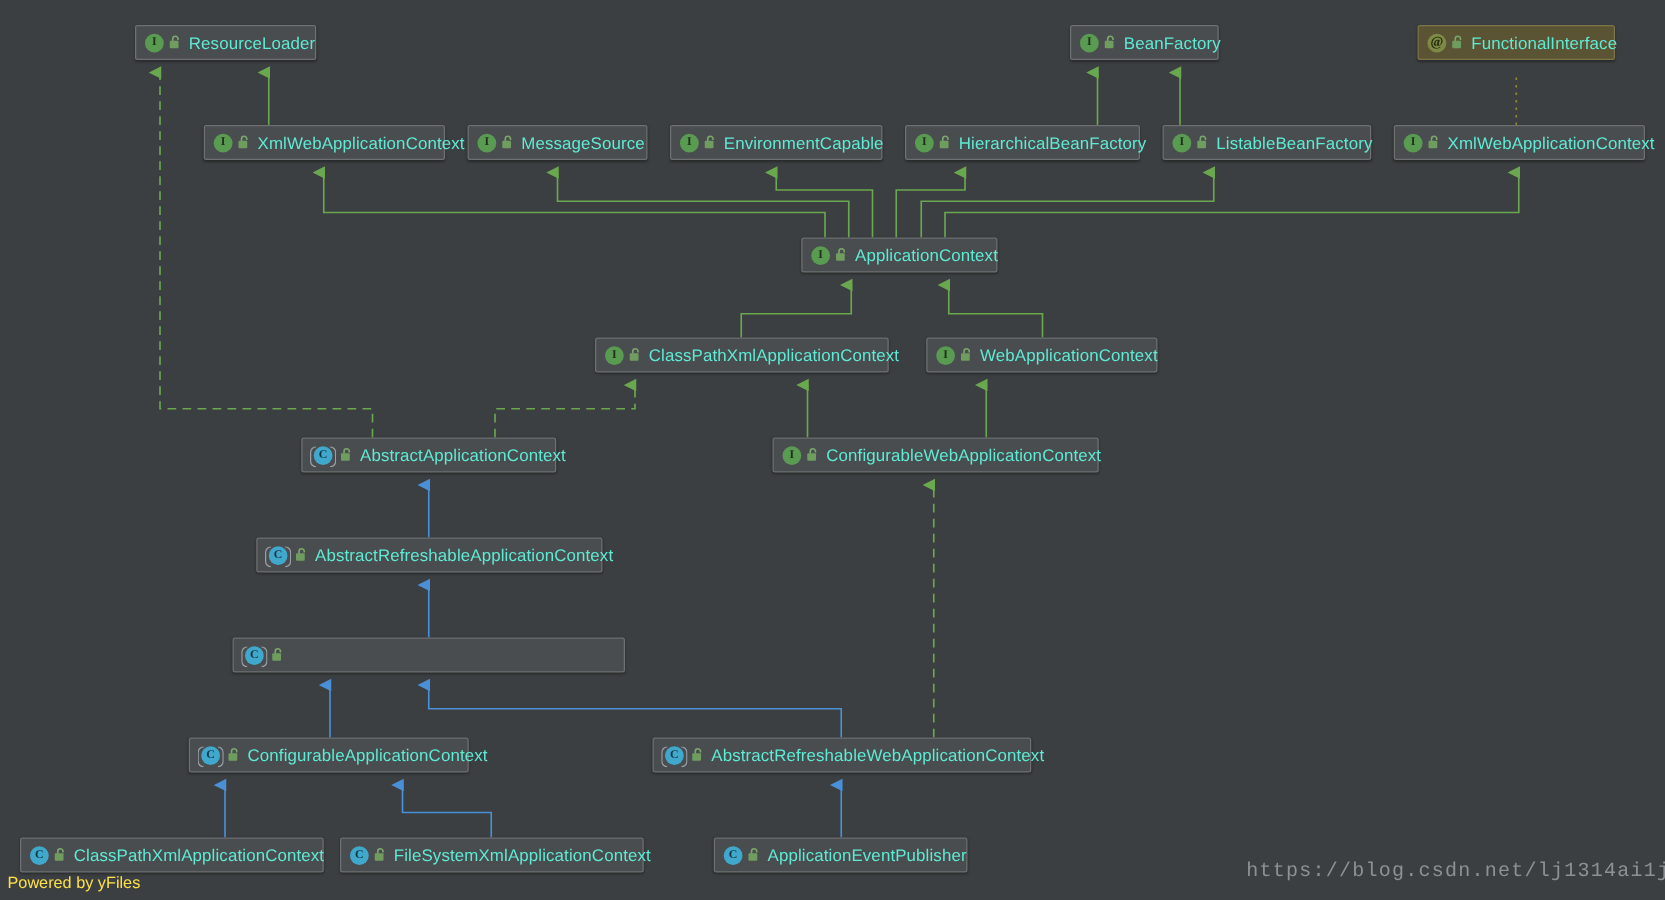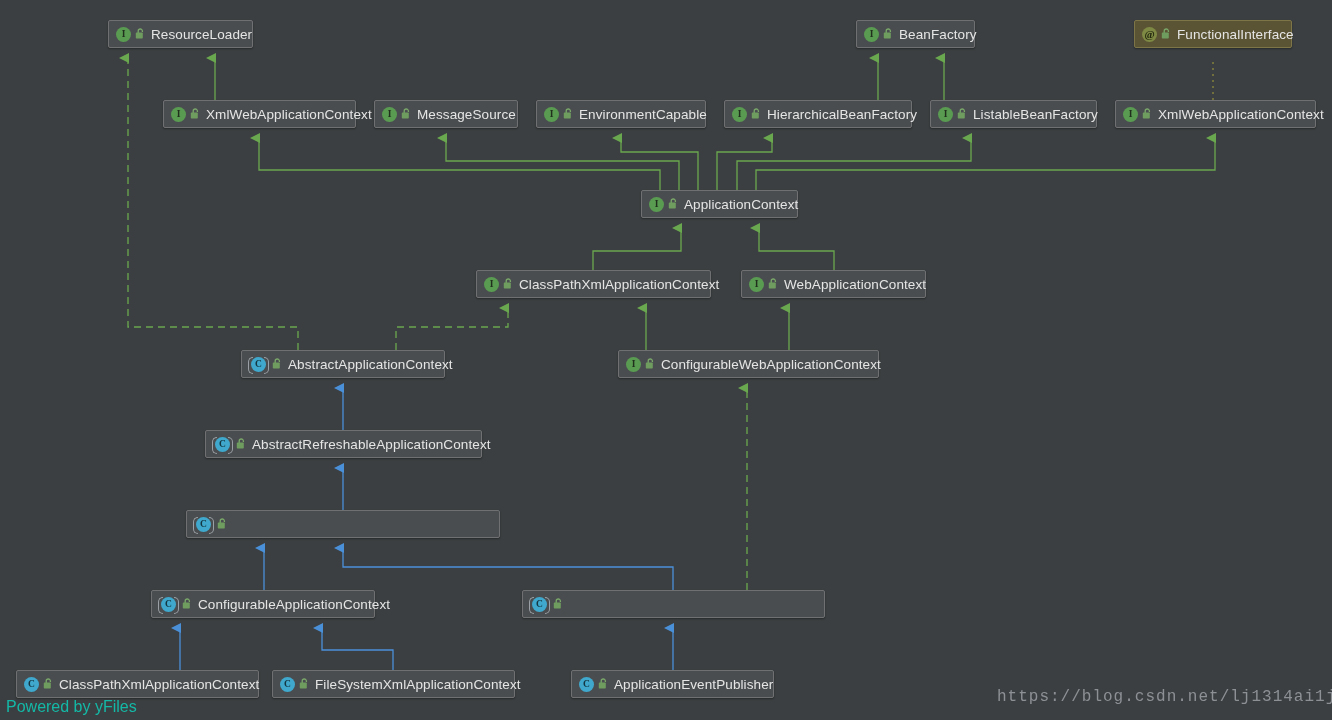--- a/index.html
+++ b/index.html
@@ -37,21 +37,21 @@
     border-radius: 2px;
     white-space: nowrap;
     box-shadow: 0 1px 2px rgba(0,0,0,0.35);
   }
   .node.annotation {
     background: #5b5434;
     border-color: #7d7448;
   }
   .node-label {
     font-size: 13.5px;
-    color: #e5e5e5;
+    color: #5eead4;
     letter-spacing: 0.1px;
     margin-left: 5px;
   }
   .type-icon {
     width: 15px; height: 15px;
     border-radius: 50%;
     display: inline-flex;
     align-items: center;
     justify-content: center;
     font-size: 9.5px;
@@ -100,22 +100,22 @@
   .watermark-url {
     position: absolute;
     font-family: "Liberation Mono", monospace;
     font-size: 16px;
     color: #8d9196;
     letter-spacing: 1px;
     white-space: nowrap;
   }
   .watermark-yfiles {
     position: absolute;
-    font-size: 16px;
-    color: #14b8a6;
+    font-size: 13px;
+    color: #fde047;
     white-space: nowrap;
   }
 </style>
 </head>
 <body>
 
 <div id="canvas">
 
   <svg id="edge-layer" viewBox="0 0 1332 720" width="1332" height="720">
     <defs>
@@ -335,20 +335,21 @@
       <div class="node" style="left: 522px; top: 590px; width: 303px;">
         <span class="abstract-ring">
           <span class="type-icon cls">C</span>
         </span>
         <span class="lock-icon">
           <svg width="11" height="12" viewBox="0 0 11 12">
             <path d="M3.2,5 L3.2,3.1 A2.1,2.1 0 0 1 7.4,3.1 L7.4,4" fill="none" stroke="#7aa86a" stroke-width="1.3"></path>
             <rect x="0.8" y="4.6" width="7" height="6" rx="0.8" fill="#6f9d5f"></rect>
           </svg>
         </span>
+        <span class="node-label">AbstractRefreshableWebApplicationContext</span>
       </div>
       <div class="node" style="left: 16px; top: 670px; width: 243px;">
         <span class="type-icon cls">C</span>
         <span class="lock-icon">
           <svg width="11" height="12" viewBox="0 0 11 12">
             <path d="M3.2,5 L3.2,3.1 A2.1,2.1 0 0 1 7.4,3.1 L7.4,4" fill="none" stroke="#7aa86a" stroke-width="1.3"></path>
             <rect x="0.8" y="4.6" width="7" height="6" rx="0.8" fill="#6f9d5f"></rect>
           </svg>
         </span>
         <span class="node-label">ClassPathXmlApplicationContext</span>

